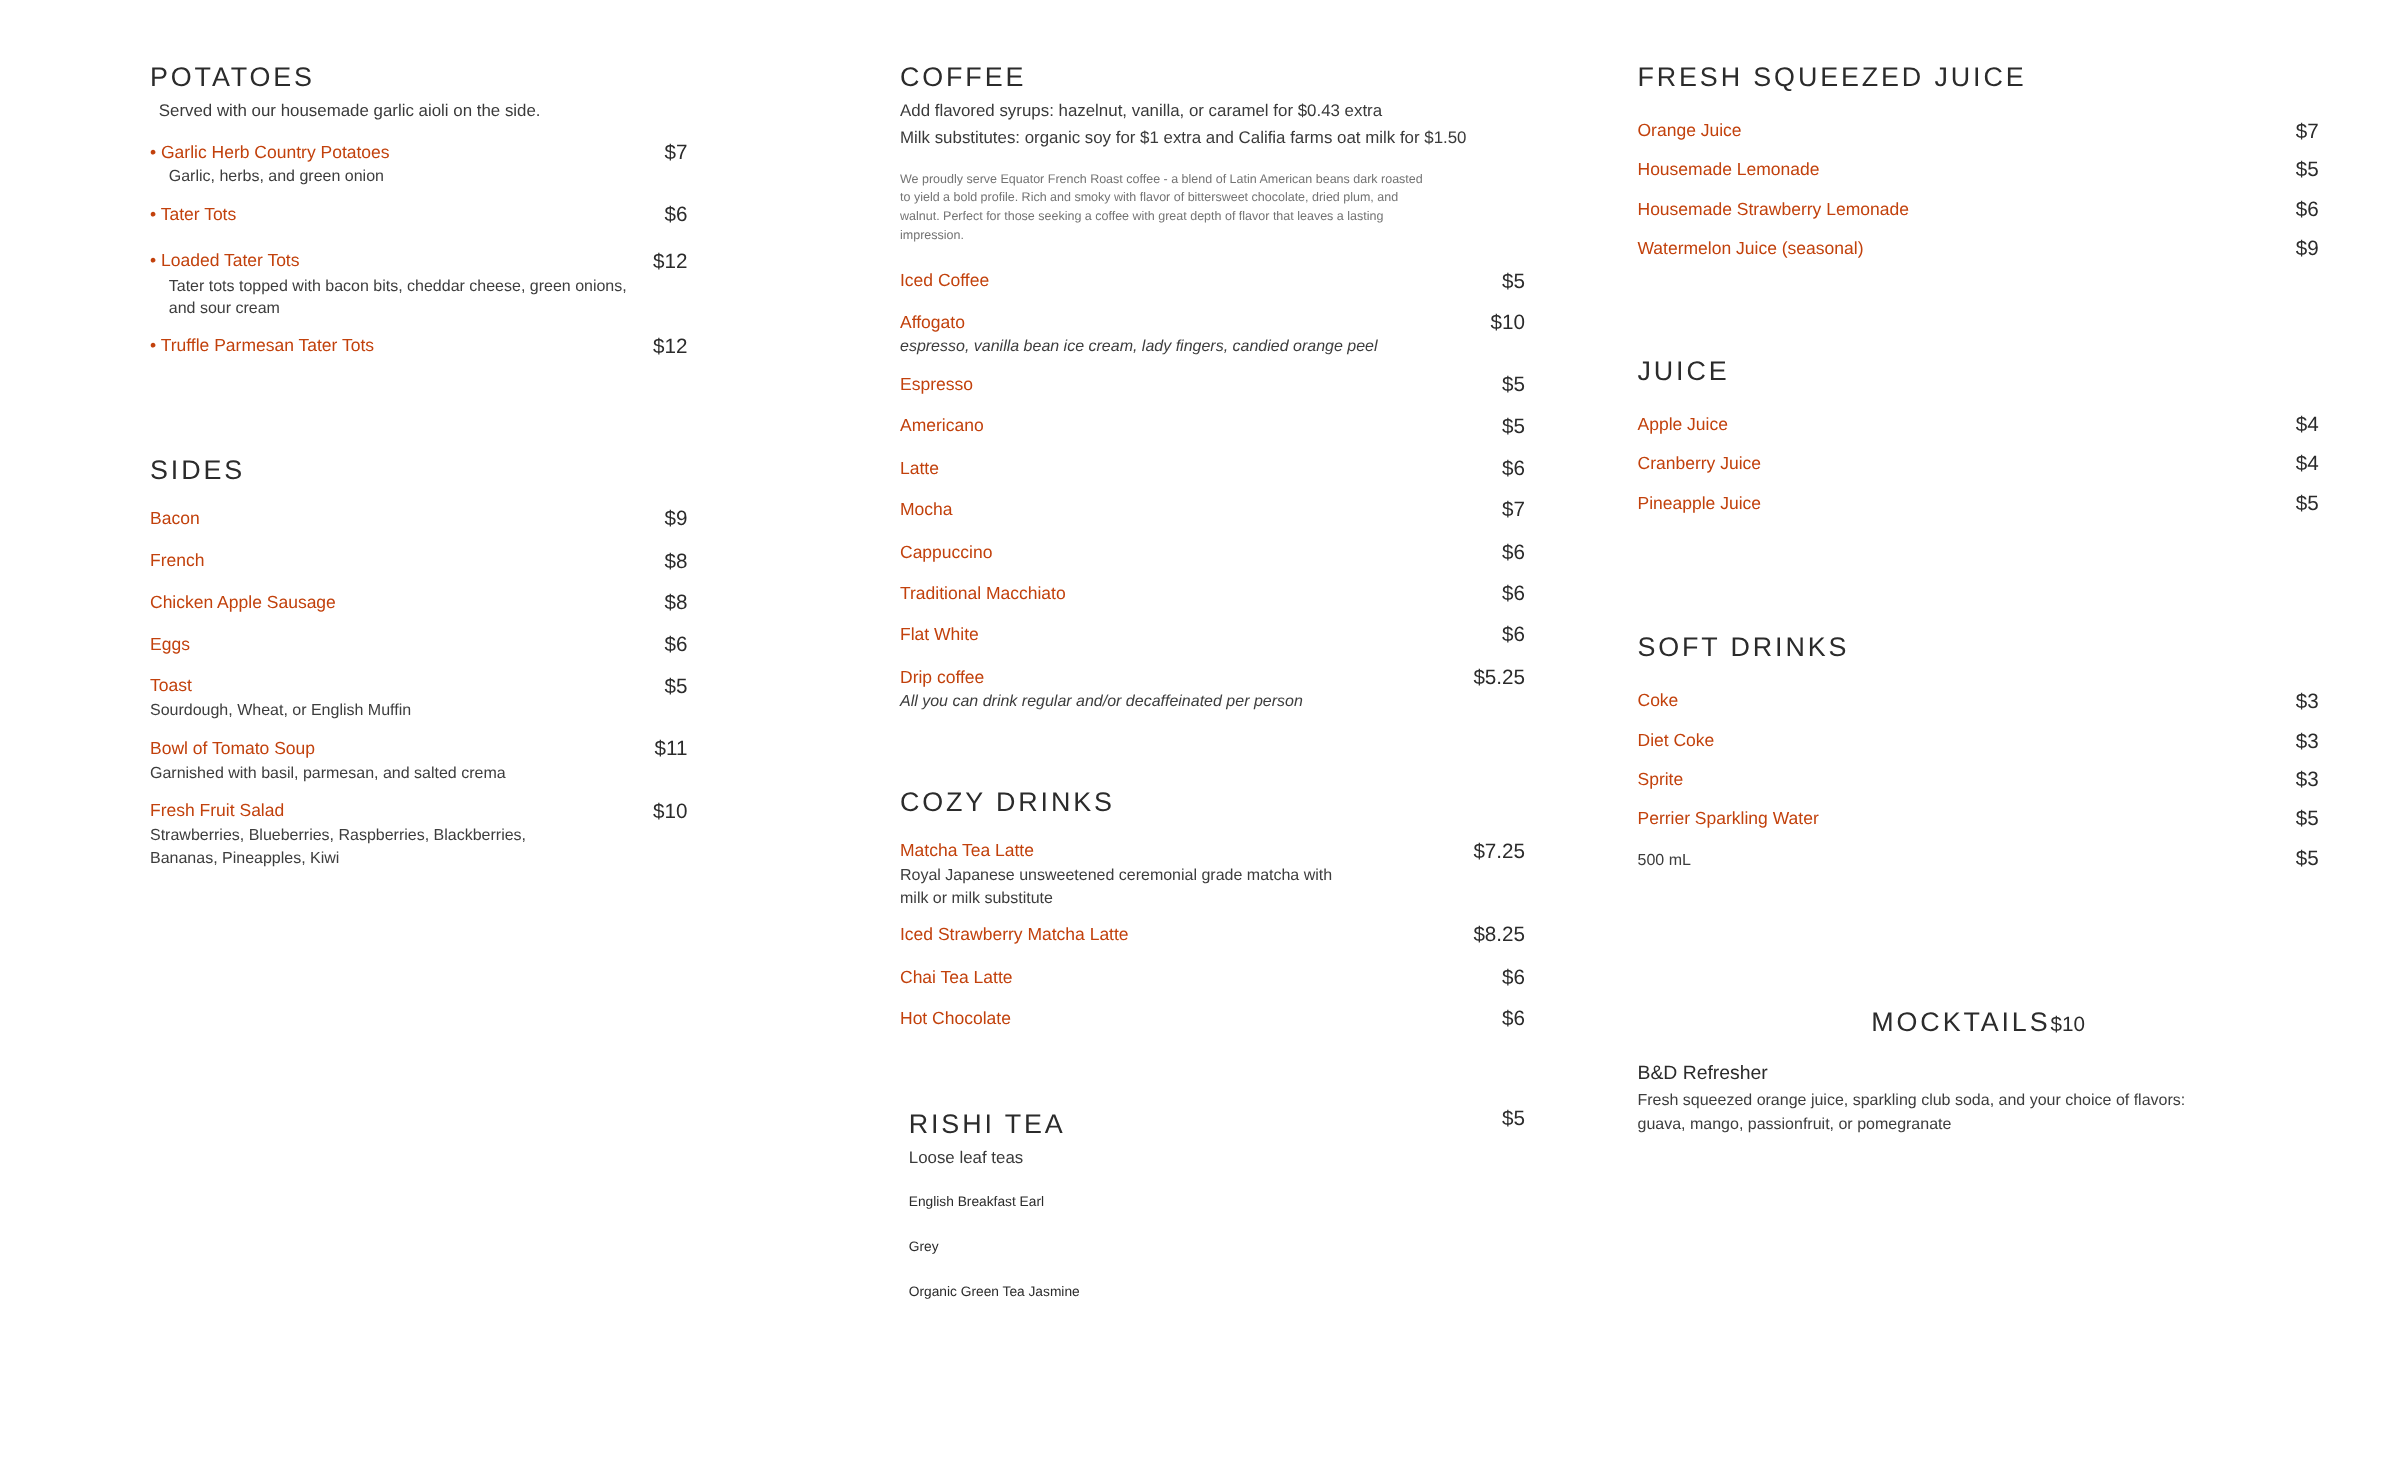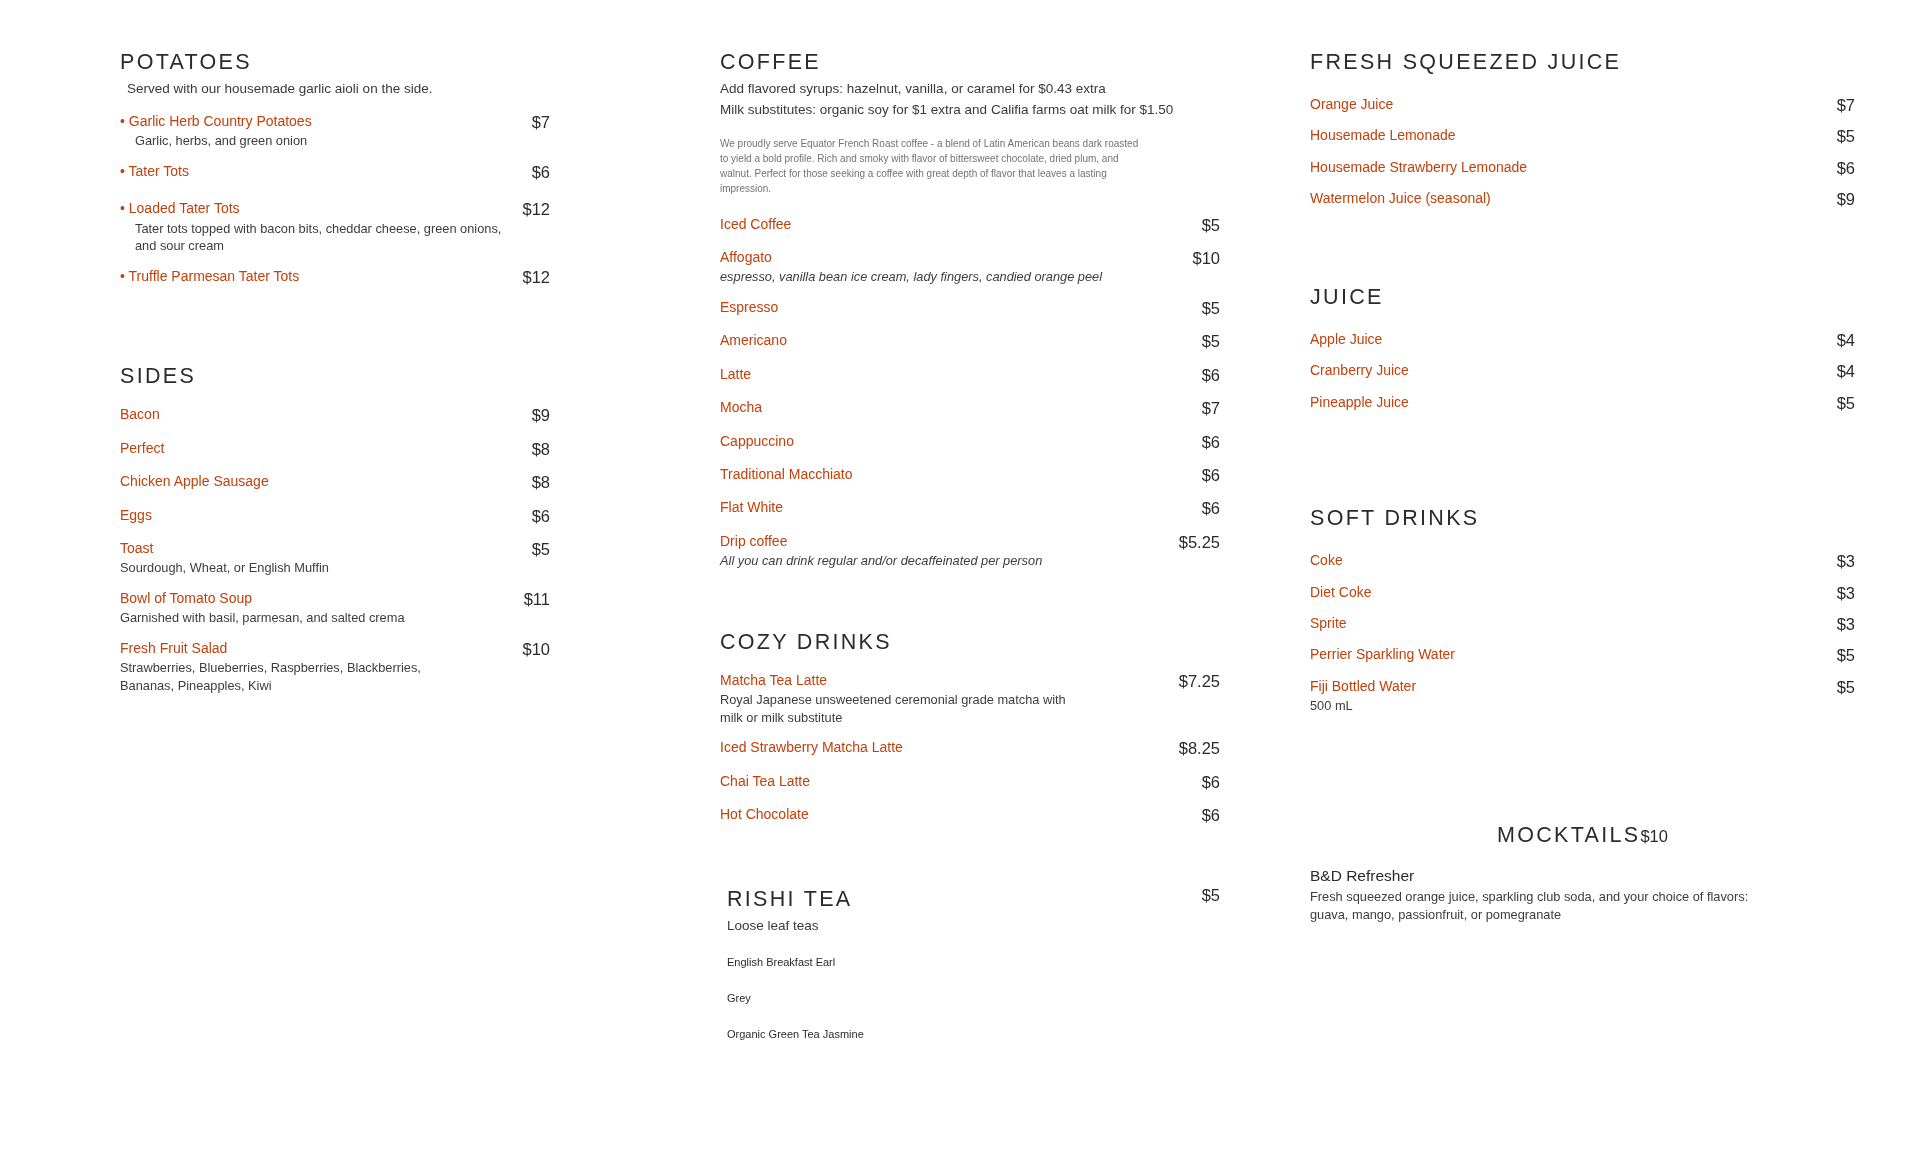--- a/index.html
+++ b/index.html
@@ -205,21 +205,21 @@
 
           <div class="item">
             <div class="item-main">
               <div class="item-name">Bacon</div>
             </div>
             <div class="item-price">$9</div>
           </div>
 
           <div class="item">
             <div class="item-main">
-              <div class="item-name">Perfect</div>
+              <div class="item-name">French</div>
             </div>
             <div class="item-price">$8</div>
           </div>
 
           <div class="item">
             <div class="item-main">
               <div class="item-name">Chicken Apple Sausage</div>
             </div>
             <div class="item-price">$8</div>
           </div>
@@ -489,21 +489,20 @@
             <div class="item-price">$3</div>
           </div>
           <div class="item tight">
             <div class="item-main">
               <div class="item-name">Perrier Sparkling Water</div>
             </div>
             <div class="item-price">$5</div>
           </div>
           <div class="item tight">
             <div class="item-main">
-              <div class="item-name">Fiji Bottled Water</div>
               <div class="item-desc">500 mL</div>
             </div>
             <div class="item-price">$5</div>
           </div>
         </div>
       </div>
 
       <div class="gap-xxl"></div>
 
       <div class="section">

